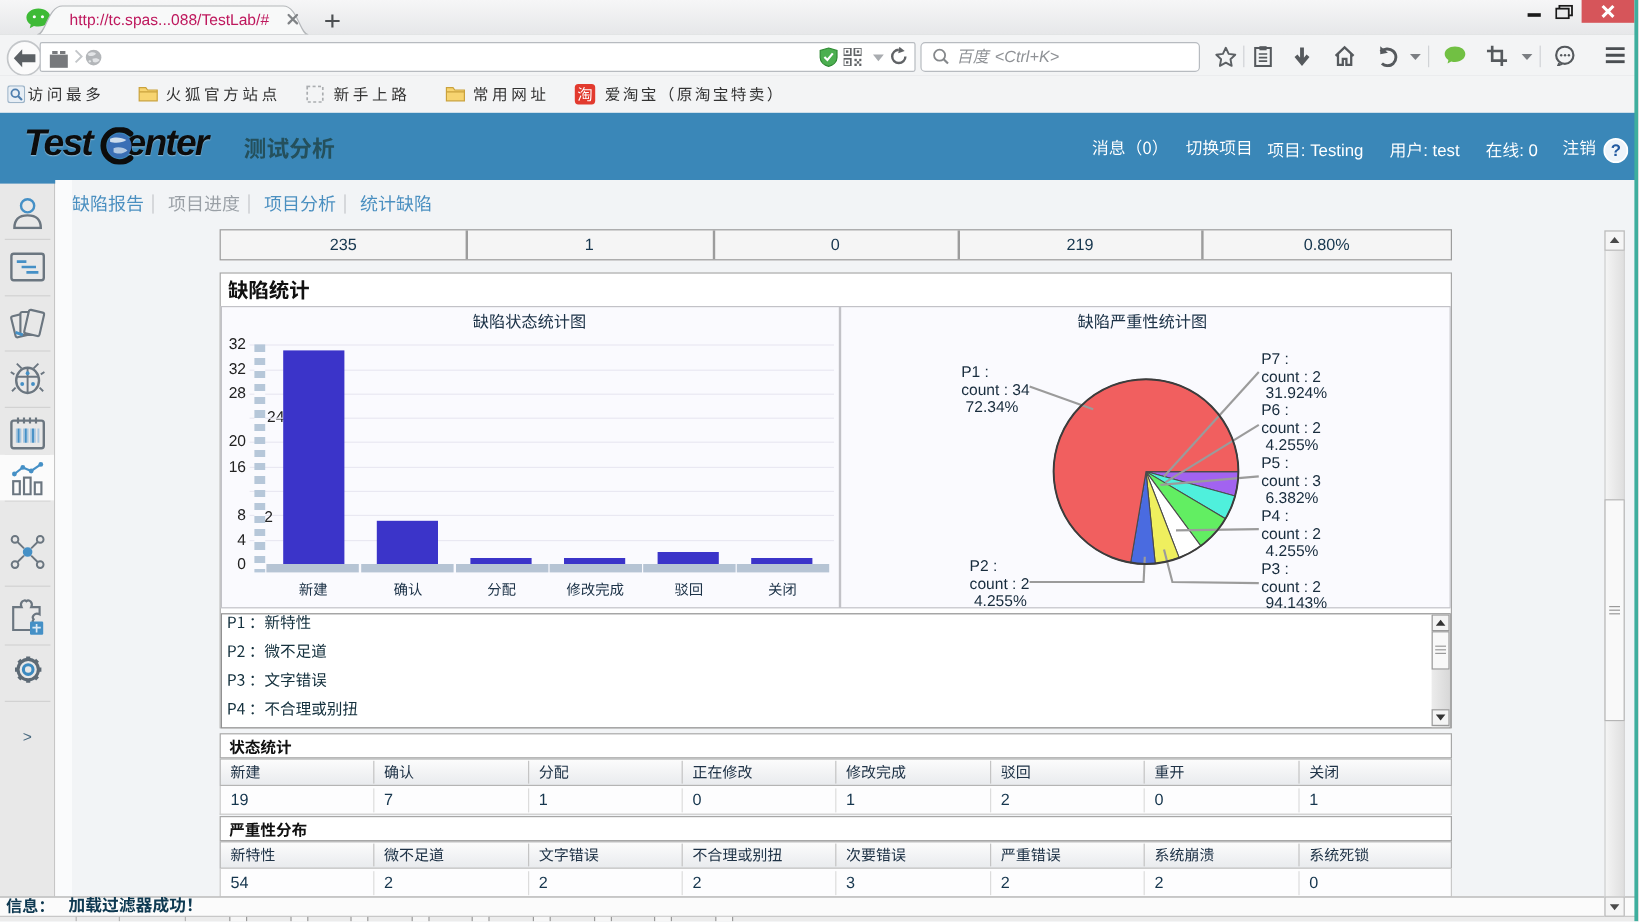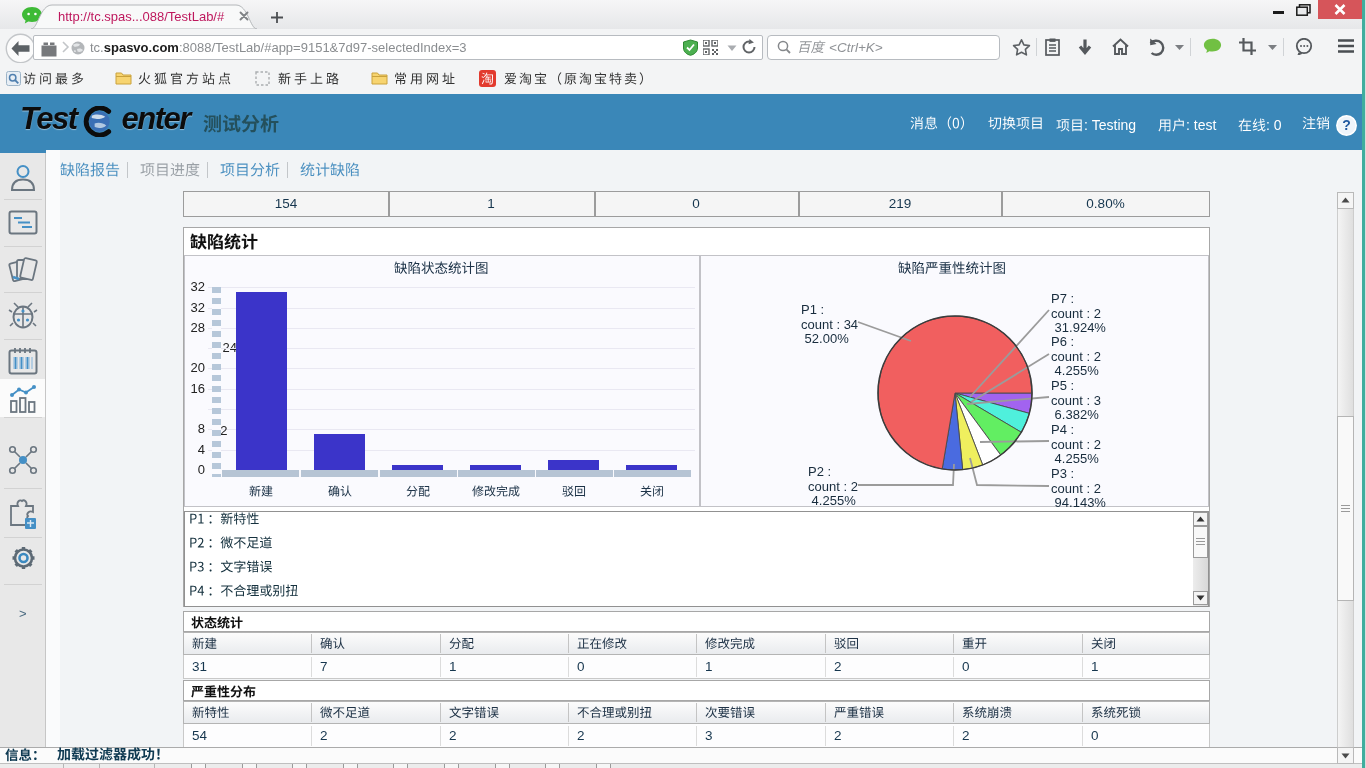--- a/index.html
+++ b/index.html
@@ -169,21 +169,20 @@
 <rect x="2.5" y="0.5" width="4.5" height="2.5" fill="#77797c"></rect>
       <rect x="9" y="0.5" width="4.5" height="2.5" fill="#77797c"></rect>
     </svg>
 <svg style="position:absolute;left:61px;top:41px;" width="9" height="12" viewBox="0 0 9 12">
       <path d="M2 1 L7 6 L2 11" stroke="#c3c6c9" stroke-width="1.6" fill="none"></path>
     </svg>
 <svg style="position:absolute;left:71px;top:41px;" width="14" height="14" viewBox="0 0 14 14">
 <circle cx="7" cy="7" r="6.5" fill="#b3b6b9"></circle>
 <path d="M2 4 C4 2.5 7 2 9 3.5 C8 5.5 5 6 3 5.5 Z M6 8 C8 7 11 7.5 12 9 C11 11 8 11.5 6.5 10.5 Z M3 9.5 C4 9 5 9.5 5 10.5 C4 11.5 3 11 2.8 10.2 Z" fill="#e3e5e7"></path>
     </svg>
-<div style="position:absolute;left:90px;top:40px;width:620px;height:16px;font:13px 'Liberation Sans',sans-serif;color:#8a8d90;white-space:nowrap;">tc.<span style="color:#1c1c1c;font-weight:bold;">spasvo.com</span>:8088/TestLab/#app=9151&amp;7d97-selectedIndex=3</div>
 <svg style="position:absolute;left:682px;top:39px;" width="17" height="17" viewBox="0 0 17 17">
 <path d="M8.5 1 L15.5 3 V9 C15.5 13 12 15.5 8.5 16.3 C5 15.5 1.5 13 1.5 9 V3 Z" fill="#4caf50" stroke="#2f8a33" stroke-width="1"></path>
 <path d="M5 8.5 L7.5 11 L12 5.5" stroke="#fff" stroke-width="1.8" fill="none"></path>
     </svg>
 <svg style="position:absolute;left:703px;top:40px;" width="15" height="15" viewBox="0 0 15 15" fill="#606366">
 <rect x="0" y="0" width="6" height="6" fill="none" stroke="#606366" stroke-width="1.4"></rect>
       <rect x="2" y="2" width="2" height="2"></rect>
 <rect x="9" y="0" width="6" height="6" fill="none" stroke="#606366" stroke-width="1.4"></rect>
       <rect x="11" y="2" width="2" height="2"></rect>
 <rect x="0" y="9" width="6" height="6" fill="none" stroke="#606366" stroke-width="1.4"></rect>
@@ -338,21 +337,21 @@
           <use href="#gr6dd8" x="5769"></use>
           <use href="#gr5b9d" x="6923"></use>
           <use href="#gr7279" x="8077"></use>
           <use href="#gr5356" x="9231"></use>
           <use href="#grff09" x="10385"></use>
         </g>
       </svg>
     </div>
 <div style="position:absolute;left:0px;top:94px;width:1366px;height:56px;background:#3a87b8;"></div>
 <div style="position:absolute;left:20px;top:101px;width:180px;height:44px;font:italic bold 31px 'Liberation Sans',sans-serif;color:#0c0c0c;
-text-shadow:0 1px 1px rgba(255,255,255,.45);letter-spacing:-1.5px;">Test<span style="margin-left:45px;">enter</span></div>
+text-shadow:0 1px 1px rgba(255,255,255,.45);letter-spacing:-1.5px;">Test<span style="margin-left:28px;">enter</span></div>
 <svg style="position:absolute;left:83px;top:106px;" width="31" height="31" viewBox="0 0 32 32">
 <circle cx="17" cy="16" r="10.5" fill="#3a6fb5"></circle>
 <path d="M9 10 C13 8 19 8.5 23 11 C20 13.5 13 14 9 12.5 Z" fill="#dfe9f2" opacity="0.9"></path>
 <path d="M12 18 C16 16.5 21 17.5 24 20 C21 23 15 23.5 12 21.5 Z" fill="#cfdeed" opacity="0.8"></path>
 <path d="M26.5 5.5 A14 14 0 1 0 26.5 26.5" fill="none" stroke="#0c0c0c" stroke-width="5" stroke-linecap="round"></path>
     </svg>
 <div style="position:absolute;left:203px;top:113.7px;">
       <svg width="76" height="21" viewBox="0 0 76 21">
         <g fill="#24505c" transform="translate(0,16.7) scale(0.019000)">
           <use href="#gb6d4b" x="0"></use>
@@ -533,21 +532,21 @@
       <svg width="60" height="16" viewBox="0 0 60 16">
         <g fill="#4a8fc0" transform="translate(0,13.2) scale(0.015000)">
           <use href="#gr7edf" x="0"></use>
           <use href="#gr8ba1" x="1000"></use>
           <use href="#gr7f3a" x="2000"></use>
           <use href="#gr9677" x="3000"></use>
         </g>
       </svg>
     </div>
 <div style="position:absolute;left:183px;top:191px;width:1027px;height:26px;background:#f5f5f5;border:1px solid #9c9c9c;box-sizing:border-box;"></div>
-<div style="position:absolute;left:183px;top:196px;width:206px;height:16px;font:13.5px 'Liberation Sans',sans-serif;color:#16364e;text-align:center;">154</div>
+<div style="position:absolute;left:183px;top:196px;width:206px;height:16px;font:13.5px 'Liberation Sans',sans-serif;color:#16364e;text-align:center;">235</div>
 <div style="position:absolute;left:388px;top:192px;width:2px;height:24px;background:#9c9c9c;"></div>
 <div style="position:absolute;left:388px;top:196px;width:206px;height:16px;font:13.5px 'Liberation Sans',sans-serif;color:#16364e;text-align:center;">1</div>
 <div style="position:absolute;left:594px;top:192px;width:2px;height:24px;background:#9c9c9c;"></div>
 <div style="position:absolute;left:594px;top:196px;width:204px;height:16px;font:13.5px 'Liberation Sans',sans-serif;color:#16364e;text-align:center;">0</div>
 <div style="position:absolute;left:798px;top:192px;width:2px;height:24px;background:#9c9c9c;"></div>
 <div style="position:absolute;left:798px;top:196px;width:204px;height:16px;font:13.5px 'Liberation Sans',sans-serif;color:#16364e;text-align:center;">219</div>
 <div style="position:absolute;left:1001px;top:192px;width:2px;height:24px;background:#9c9c9c;"></div>
 <div style="position:absolute;left:1001px;top:196px;width:209px;height:16px;font:13.5px 'Liberation Sans',sans-serif;color:#16364e;text-align:center;">0.80%</div>
 <div style="position:absolute;left:183px;top:227px;width:1027px;height:380px;background:#fff;border:1px solid #a7a7a7;box-sizing:border-box;"></div>
 <div style="position:absolute;left:190px;top:232.8px;">
@@ -683,21 +682,21 @@
       <path d="M157,229 L252,229 L253,208" fill="none" stroke="#9b9b9b" stroke-width="1.8"></path>
       <path d="M348,230 L276,229 L269,202" fill="none" stroke="#9b9b9b" stroke-width="1.8"></path>
       <path d="M348,185 L279,186" fill="none" stroke="#9b9b9b" stroke-width="1.8"></path>
       <path d="M348,141 L266,148" fill="none" stroke="#9b9b9b" stroke-width="1.8"></path>
       <path d="M348,98 L270,146" fill="none" stroke="#9b9b9b" stroke-width="1.8"></path>
       <path d="M348,54 L269,141" fill="none" stroke="#9b9b9b" stroke-width="1.8"></path>
       <circle cx="254" cy="137" r="77" fill="none" stroke="#3c3c3c" stroke-width="1.6"></circle>
     </svg>
 <div style="position:absolute;left:801px;top:303px;width:80px;height:46px;font:13px 'Liberation Sans',sans-serif;color:#182c3d;line-height:14.6px;white-space:pre;">P1 :
 count : 34
- 52.00%</div>
+ 72.34%</div>
 <div style="position:absolute;left:808px;top:465px;width:80px;height:46px;font:13px 'Liberation Sans',sans-serif;color:#182c3d;line-height:14.6px;white-space:pre;">P2 :
 count : 2
  4.255%</div>
 <div style="position:absolute;left:1051px;top:292px;width:80px;height:46px;font:13px 'Liberation Sans',sans-serif;color:#182c3d;line-height:14.6px;white-space:pre;">P7 :
 count : 2
  31.924%</div>
 <div style="position:absolute;left:1051px;top:335px;width:80px;height:46px;font:13px 'Liberation Sans',sans-serif;color:#182c3d;line-height:14.6px;white-space:pre;">P6 :
 count : 2
  4.255%</div>
 <div style="position:absolute;left:1051px;top:379px;width:80px;height:46px;font:13px 'Liberation Sans',sans-serif;color:#182c3d;line-height:14.6px;white-space:pre;">P5 :
@@ -857,21 +856,21 @@
     <div style="position:absolute;left:1082px;top:634px;width:1px;height:19px;background:#c4c4c4;"></div>
     <div style="position:absolute;left:1091px;top:636.8px;">
       <svg width="25" height="14" viewBox="0 0 25 14">
         <g fill="#1f3347" transform="translate(0,11.0) scale(0.012500)">
           <use href="#gr5173" x="0"></use>
           <use href="#gr95ed" x="1000"></use>
         </g>
       </svg>
     </div>
     <div style="position:absolute;left:183px;top:655px;width:1027px;height:24px;background:#fdfdfe;border:1px solid #c9c9c9;border-top:none;box-sizing:border-box;"></div>
-    <div style="position:absolute;left:192px;top:659px;width:60px;height:16px;font:13.5px 'Liberation Sans',sans-serif;color:#16364e;">31</div>
+    <div style="position:absolute;left:192px;top:659px;width:60px;height:16px;font:13.5px 'Liberation Sans',sans-serif;color:#16364e;">19</div>
     <div style="position:absolute;left:311px;top:657px;width:1px;height:20px;background:#dcdcdc;"></div>
     <div style="position:absolute;left:320px;top:659px;width:60px;height:16px;font:13.5px 'Liberation Sans',sans-serif;color:#16364e;">7</div>
     <div style="position:absolute;left:440px;top:657px;width:1px;height:20px;background:#dcdcdc;"></div>
     <div style="position:absolute;left:449px;top:659px;width:60px;height:16px;font:13.5px 'Liberation Sans',sans-serif;color:#16364e;">1</div>
     <div style="position:absolute;left:568px;top:657px;width:1px;height:20px;background:#dcdcdc;"></div>
     <div style="position:absolute;left:577px;top:659px;width:60px;height:16px;font:13.5px 'Liberation Sans',sans-serif;color:#16364e;">0</div>
     <div style="position:absolute;left:696px;top:657px;width:1px;height:20px;background:#dcdcdc;"></div>
     <div style="position:absolute;left:705px;top:659px;width:60px;height:16px;font:13.5px 'Liberation Sans',sans-serif;color:#16364e;">1</div>
     <div style="position:absolute;left:825px;top:657px;width:1px;height:20px;background:#dcdcdc;"></div>
     <div style="position:absolute;left:834px;top:659px;width:60px;height:16px;font:13.5px 'Liberation Sans',sans-serif;color:#16364e;">2</div>

